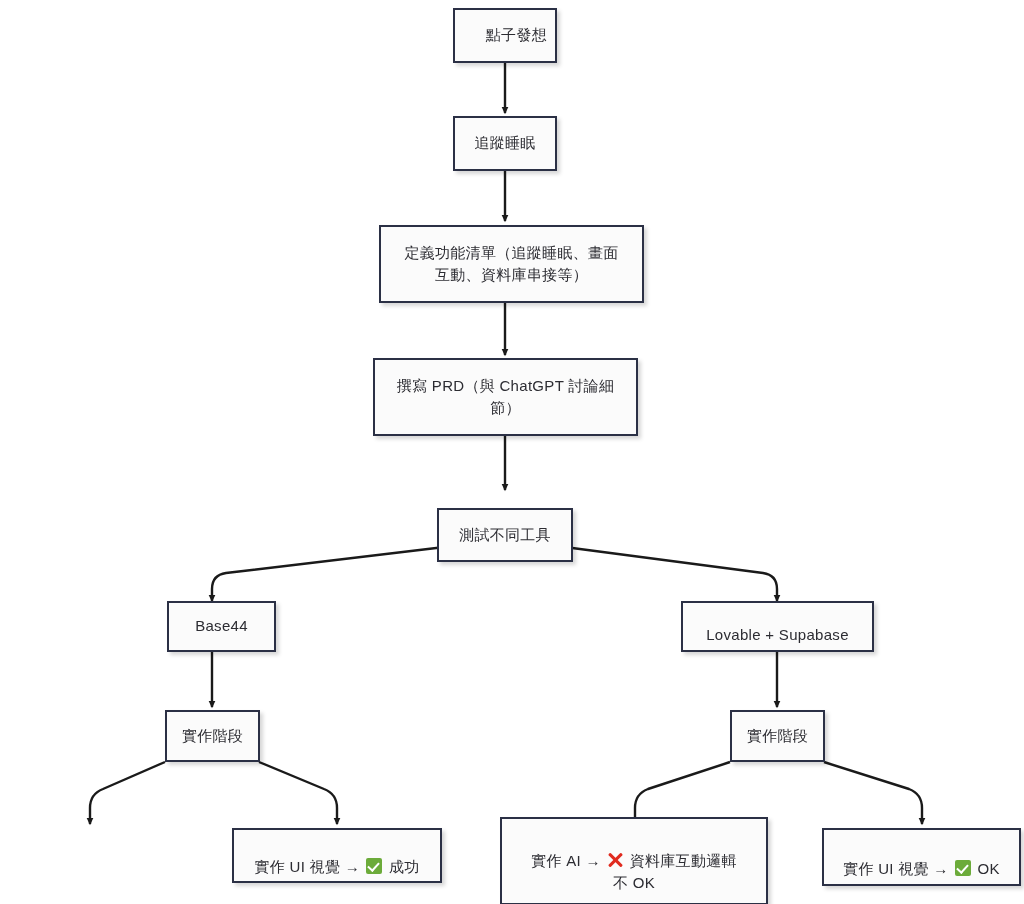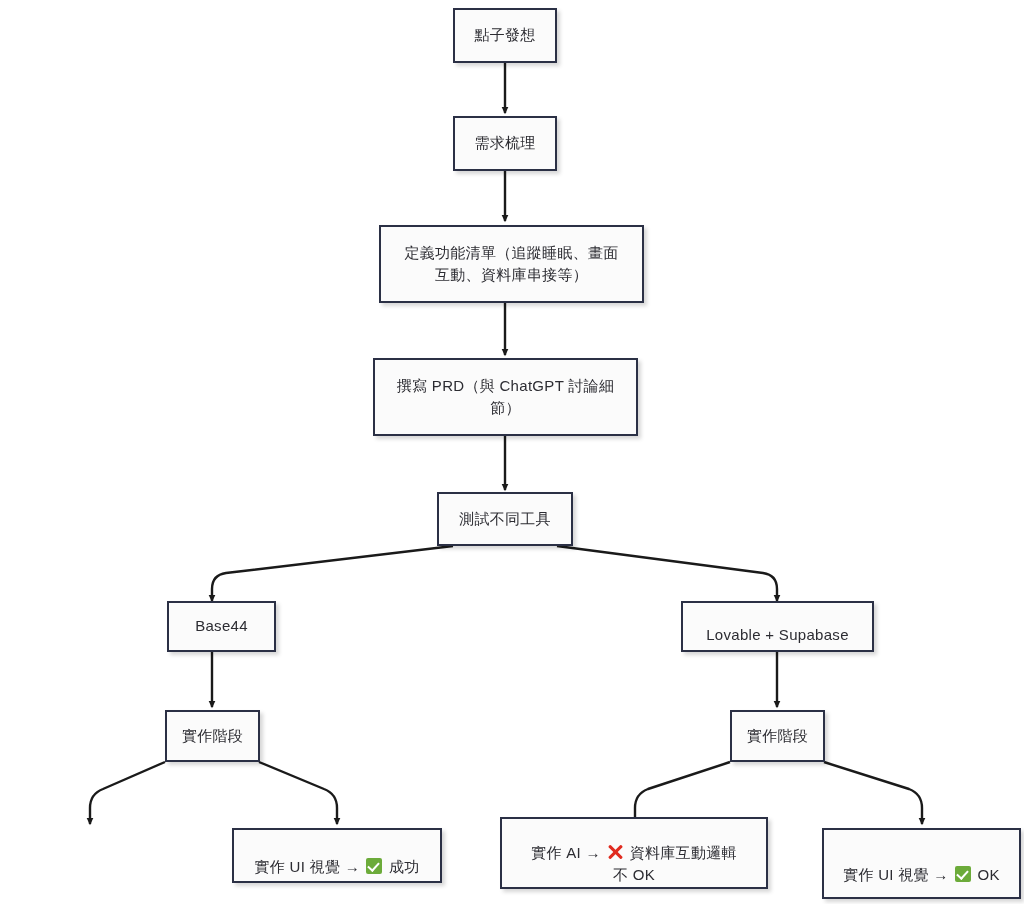--- a/index.html
+++ b/index.html
@@ -111,39 +111,39 @@
       <path d="M557,546 L763,573 Q777,575 777,589 L777,601"></path>
       <path d="M212,652 L212,707"></path>
       <path d="M777,652 L777,707"></path>
       <path d="M165,762 L103,789 Q90,794 90,808 L90,824"></path>
       <path d="M259,762 L324,789 Q337,794 337,808 L337,824"></path>
       <path d="M730,762 L648,789 Q635,794 635,808 L635,824"></path>
       <path d="M824,762 L909,789 Q922,794 922,808 L922,824"></path>
     </g>
   </svg>
 
-  <div class="node" style="left:453px; top:8px; width:104px; height:55px;">
+  <div class="node" style="left:453px; top:8px; width:104px; height:55px;justify-content:flex-end;">
     <span class="label">點子發想</span>
   </div>
 
   <div class="node" style="left:453px; top:116px; width:104px; height:55px;">
-    <span class="label">需求梳理</span>
+    <span class="label">追蹤睡眠</span>
   </div>
 
   <div class="node" style="left:373px; top:225px; width:265px; height:78px;margin-left:6px;">
     <span class="label">定義功能清單（追蹤睡眠、畫面
 互動、資料庫串接等）</span>
   </div>
 
   <div class="node" style="left:373px; top:358px; width:265px; height:78px;">
     <span class="label">撰寫 PRD（與 ChatGPT 討論細
 節）</span>
   </div>
 
-  <div class="node" style="left:437px; top:492px; width:136px; height:54px;">
+  <div class="node" style="left:437px; top:508px; width:136px; height:54px;">
     <span class="label">測試不同工具</span>
   </div>
 
   <div class="node" style="left:167px; top:601px; width:109px; height:51px;">
     <span class="label">Base44</span>
   </div>
 
   <div class="node" style="left:681px; top:601px; width:193px; height:51px;align-items:flex-end;">
     <span class="label">Lovable + Supabase</span>
   </div>
@@ -156,26 +156,26 @@
     <span class="label">實作階段</span>
   </div>
 
 
   <div class="node" style="left:232px; top:828px; width:210px; height:55px;">
     <span class="label">
       <span>實作 UI 視覺 → </span><span class="emoji-ok"></span><span> 成功</span>
     </span>
   </div>
 
-  <div class="node" style="left:500px; top:817px; width:268px; height:72px;">
+  <div class="node" style="left:500px; top:817px; width:268px; height:88px;">
     <span class="label">
       <span>實作 AI → </span><span class="emoji-x"></span><span> 資料庫互動邏輯
 不 OK</span>
     </span>
   </div>
 
-  <div class="node" style="left:822px; top:828px; width:199px; height:71px;">
+  <div class="node" style="left:822px; top:828px; width:199px; height:58px;align-items:flex-end;">
     <span class="label">
       <span>實作 UI 視覺 → </span><span class="emoji-ok"></span><span> OK</span>
     </span>
   </div>
 
 </div>
 
 </body></html>

